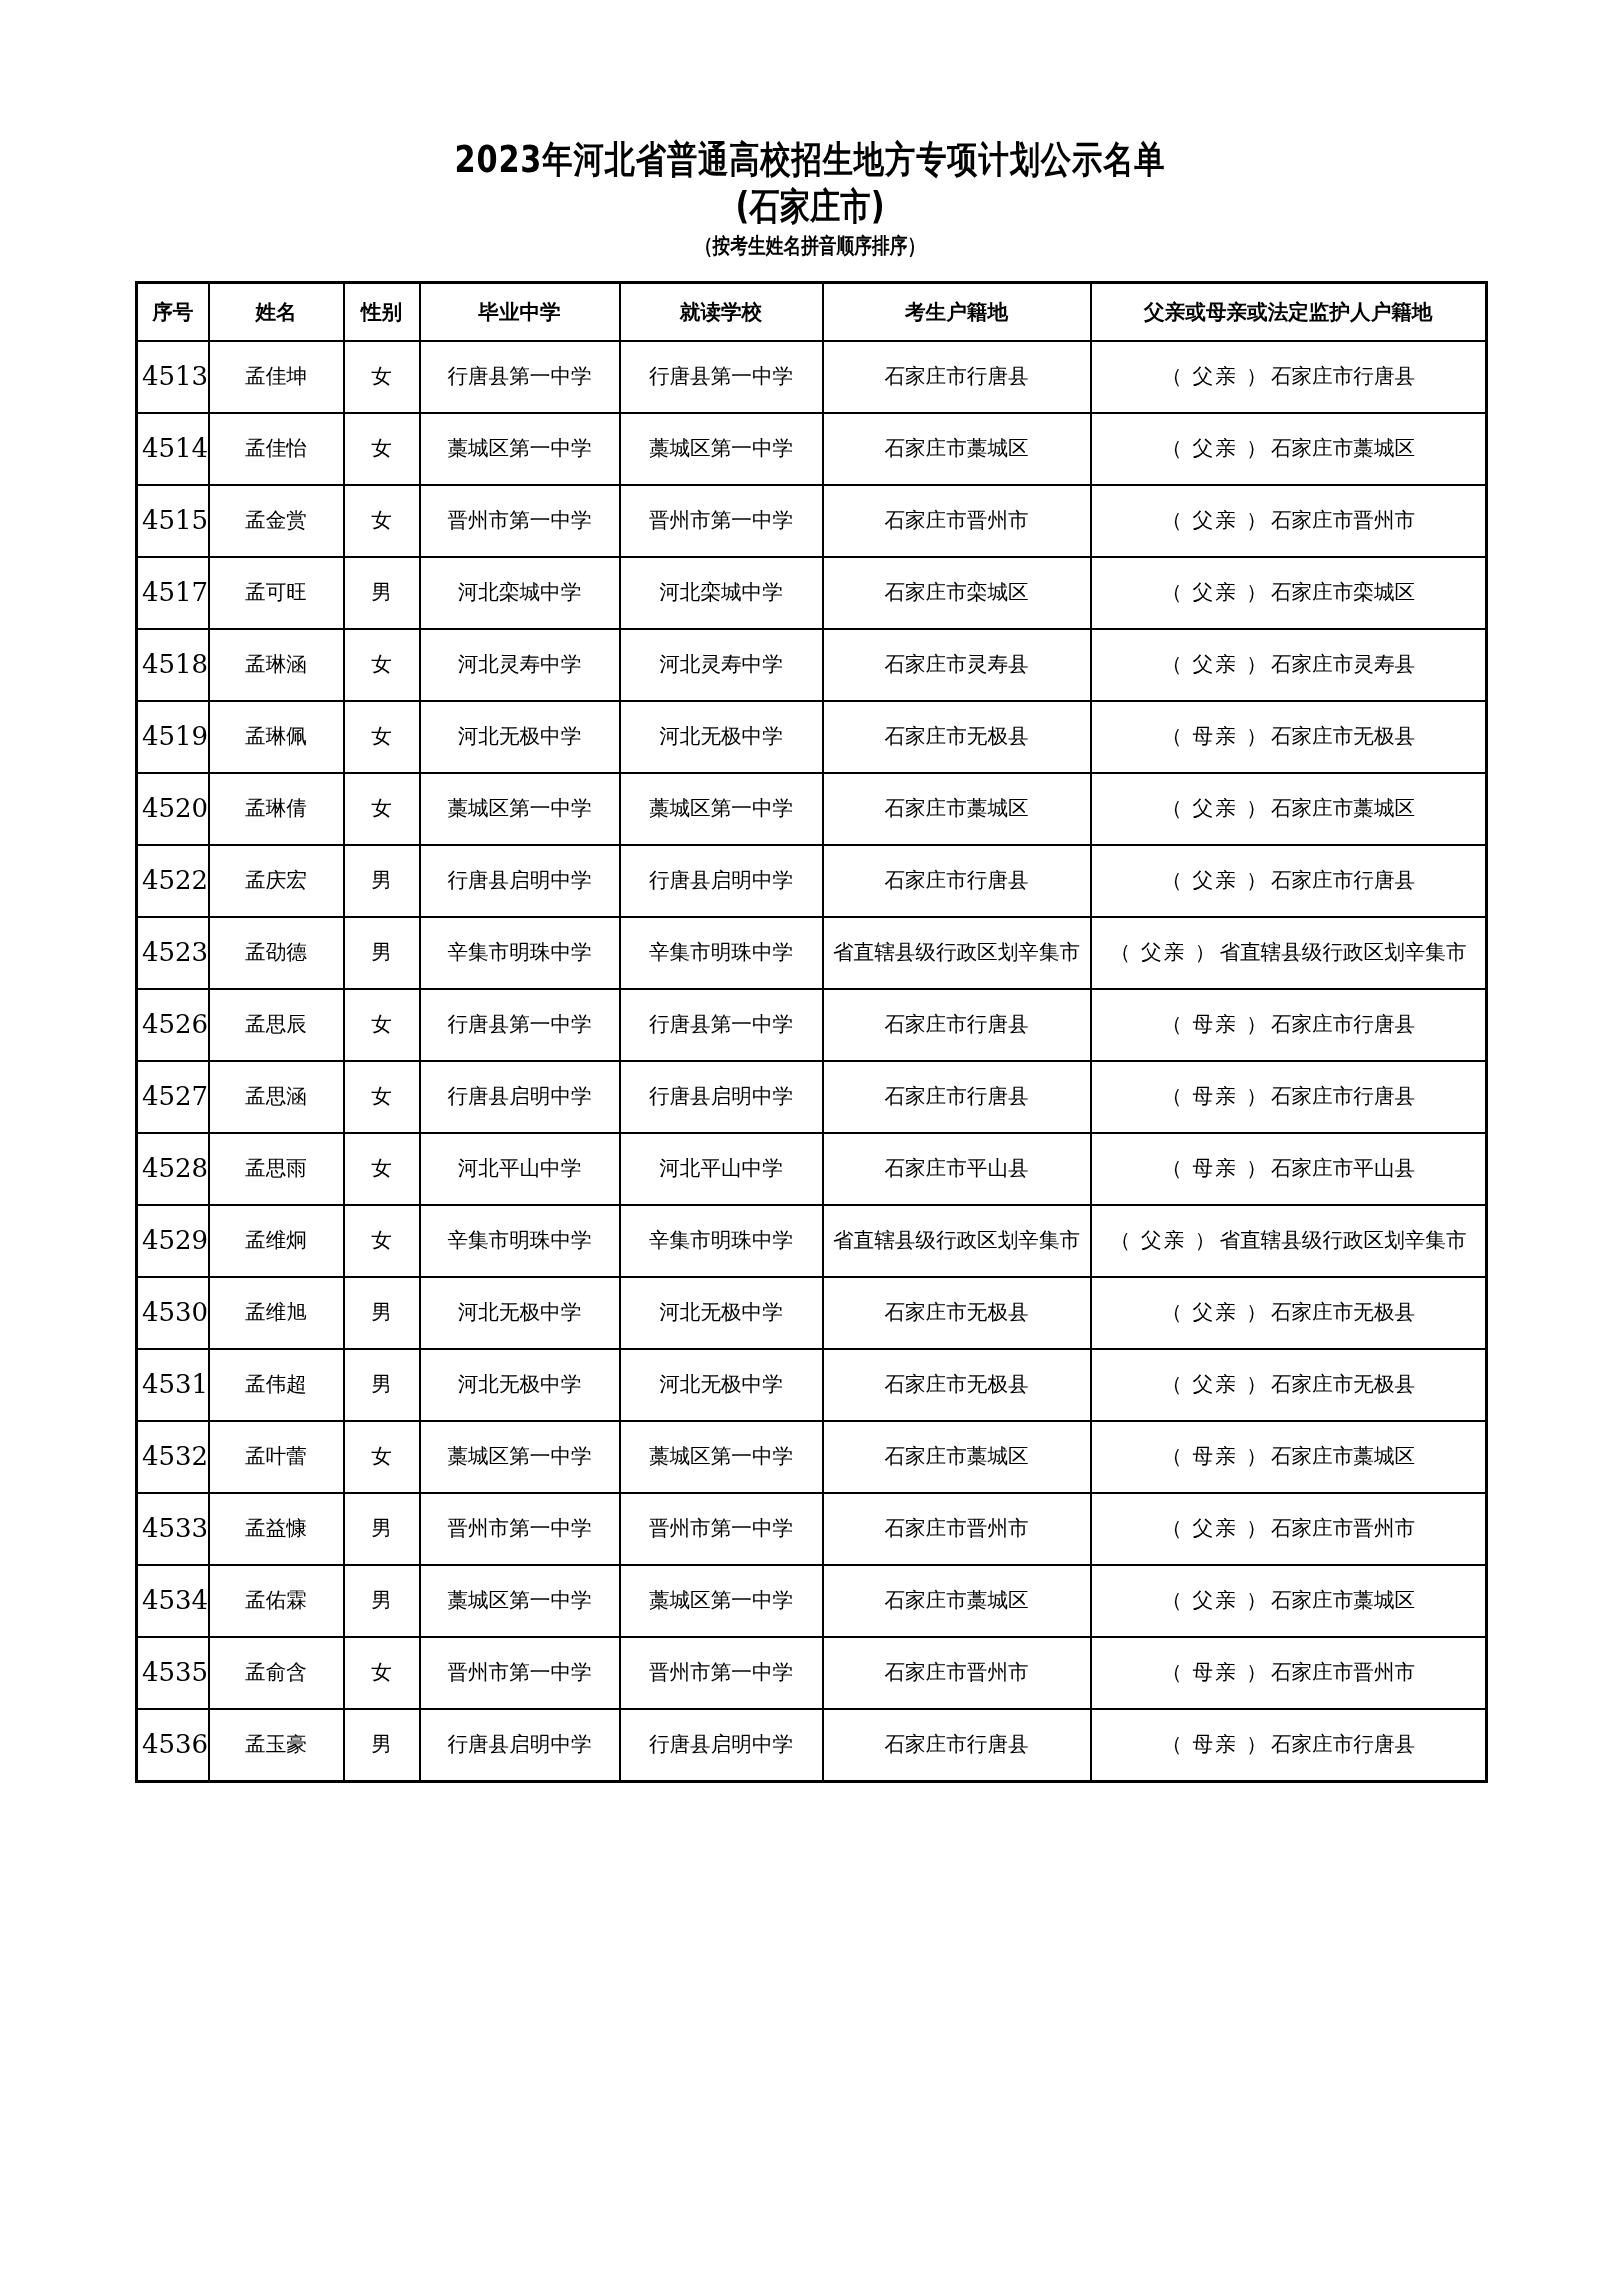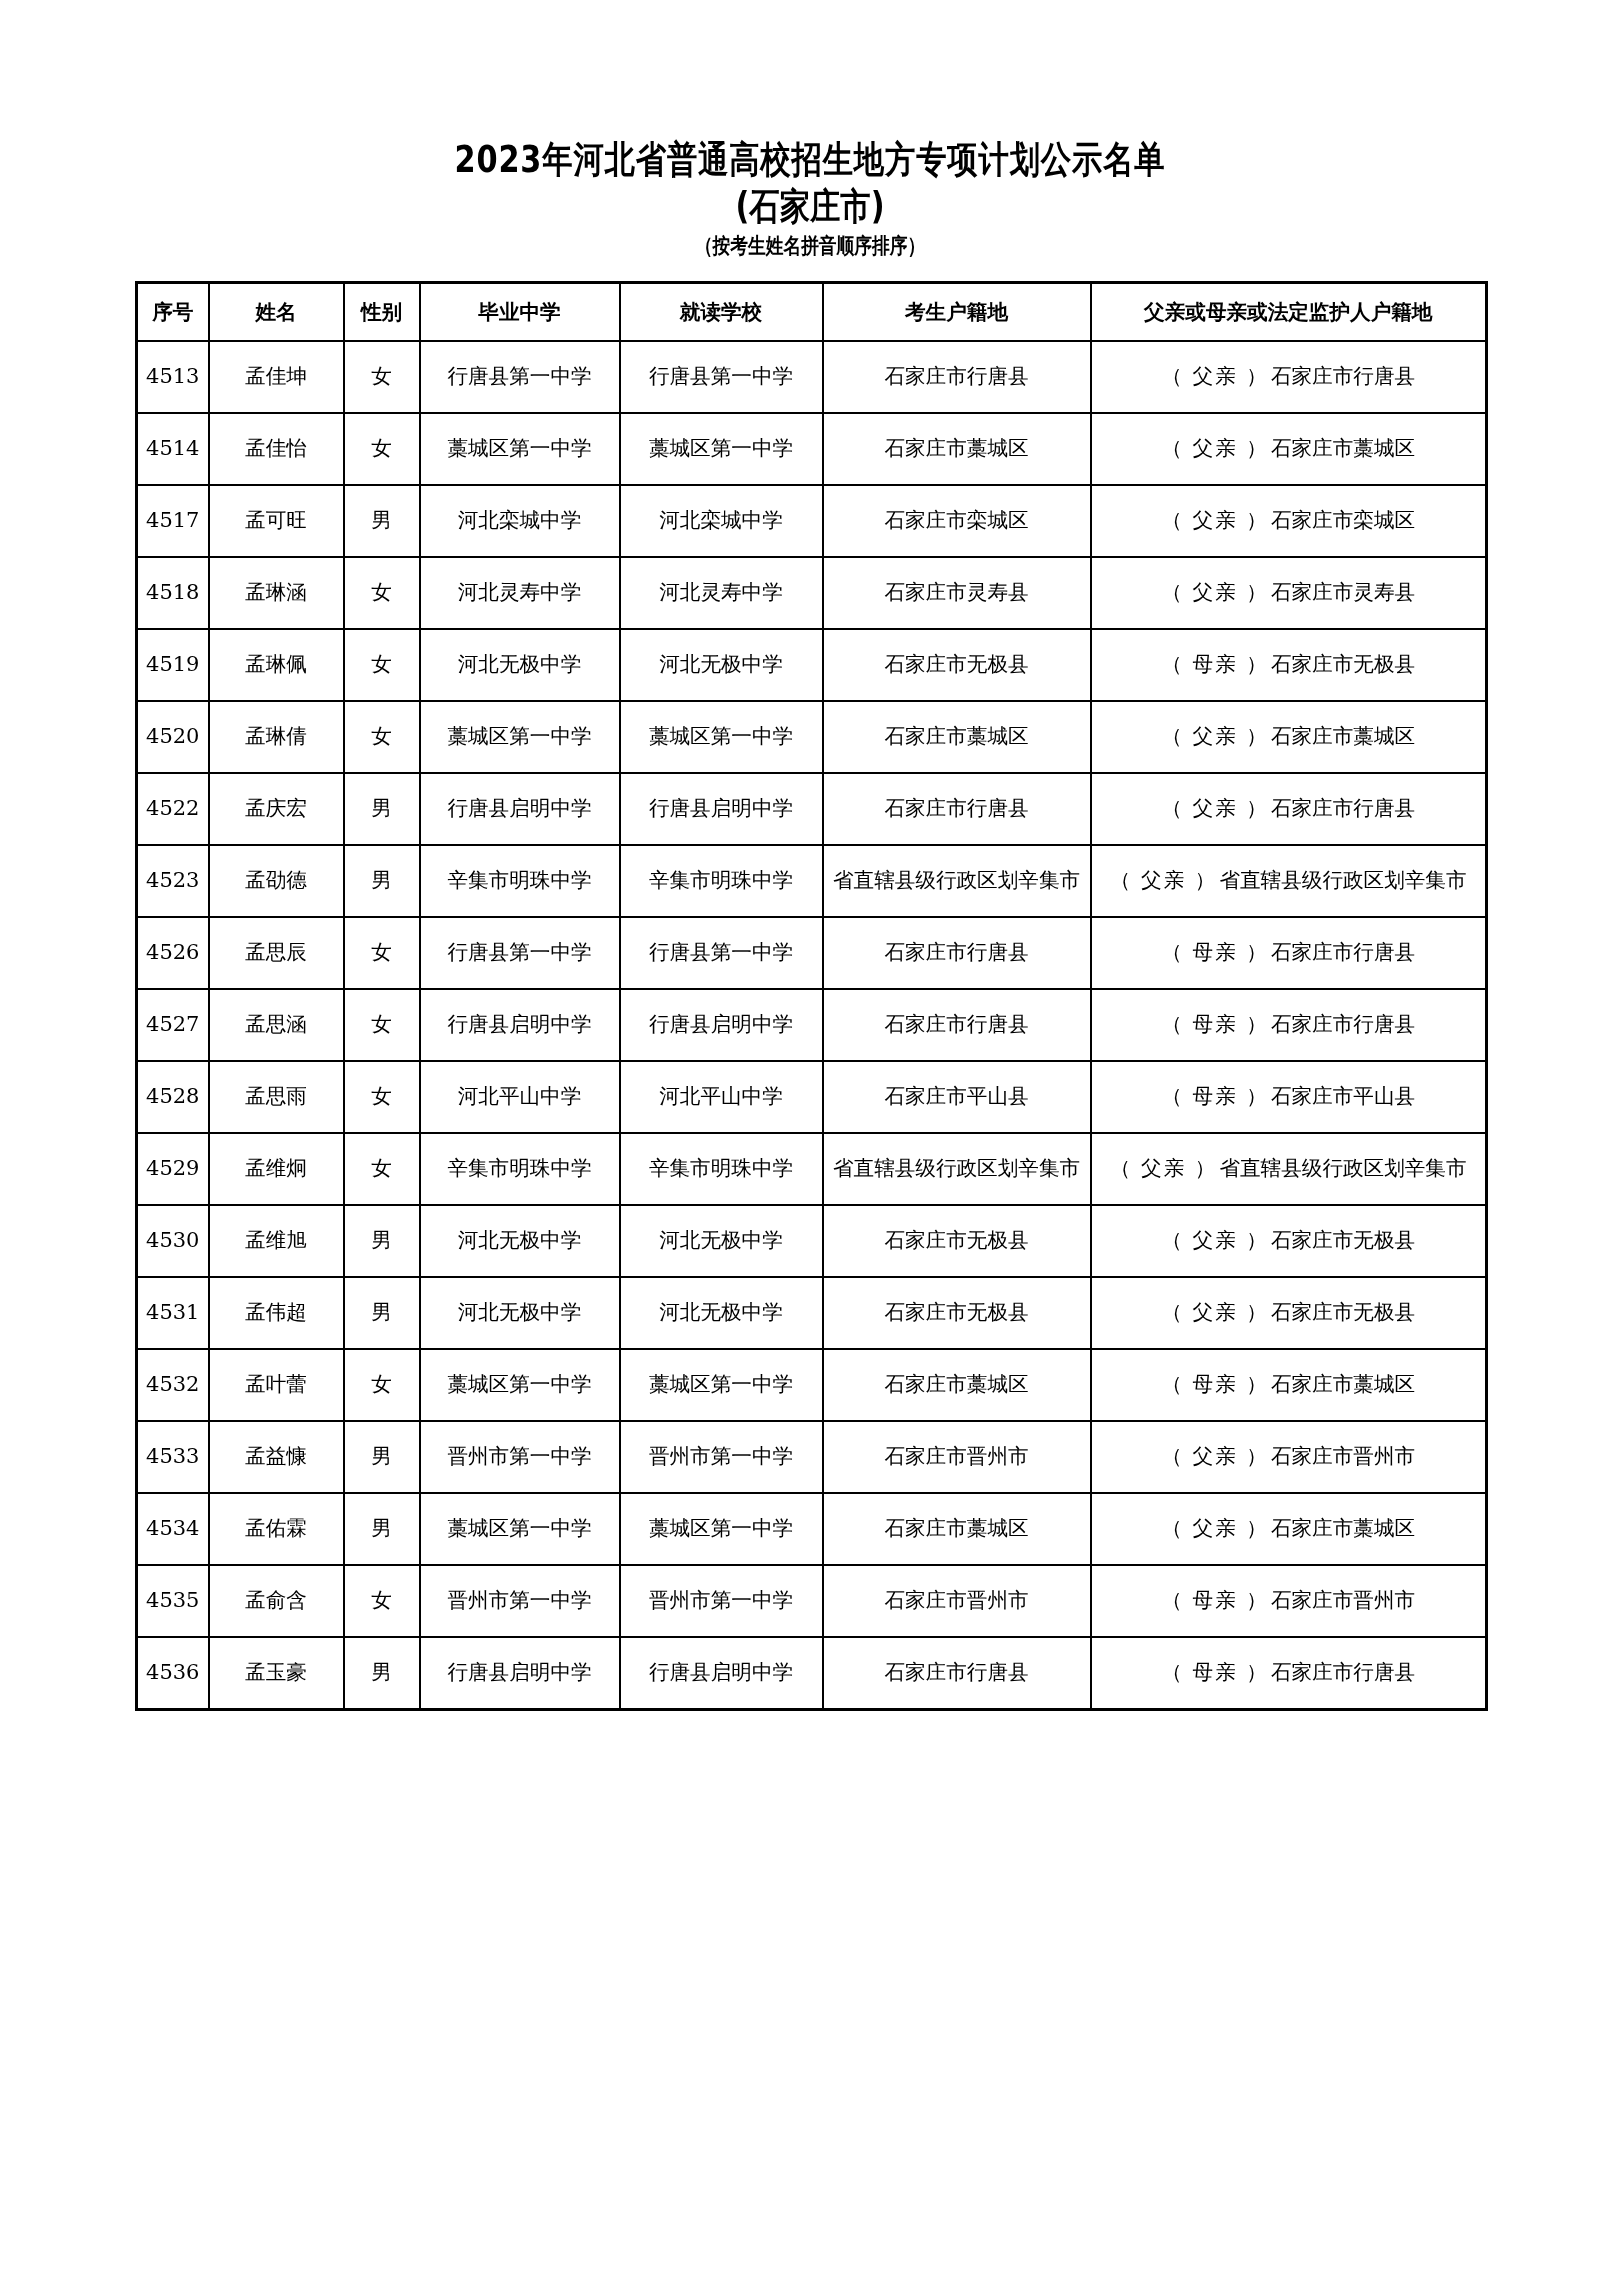--- a/index.html
+++ b/index.html
@@ -5,21 +5,21 @@
   html, body { margin:0; padding:0; background:#ffffff; }
   body { width:1620px; height:2293px; position:relative; font-family:"DejaVu Serif", "Liberation Serif", serif; color:#000; }
   .title { position:absolute; left:0; width:1620px; text-align:center; font-family:"DejaVu Sans", "Liberation Sans", sans-serif; font-weight:bold; }
   .title-main { top:135px; font-size:37px; letter-spacing:1px; transform:scaleX(0.82); transform-origin:center; }
   .title-sub { top:182px; font-size:37px; transform:scaleX(0.82); transform-origin:center; }
   .title-note { top:231px; font-size:21.6px; transform:scaleX(0.82); transform-origin:center; }
   table { position:absolute; left:135px; top:281px; border-collapse:collapse; table-layout:fixed; width:1350px; border:3.9px solid #000; }
   th, td { border:2.9px solid #000; text-align:center; vertical-align:middle; padding:0 3.9px; overflow:hidden; }
   th { height:56px; font-family:"DejaVu Sans", "Liberation Sans", sans-serif; font-weight:bold; font-size:20.6px;margin-top:30px; }
   td { height:70px; font-size:20.6px; line-height:19.6px; font-weight:normal; }
-  td.num { font-size:21px; }
+  td.num { font-size:26px; }
   .guardian-rel { letter-spacing:2px; margin-right:2px; }
 </style>
 </head>
 <body>
 
 <div class="title title-main">2023年河北省普通高校招生地方专项计划公示名单</div>
 <div class="title title-sub">(石家庄市)</div>
 <div class="title title-note">（按考生姓名拼音顺序排序）</div>
 
 <table>
@@ -56,20 +56,29 @@
       <tr>
         <td class="num">4514</td>
         <td>孟佳怡</td>
         <td>女</td>
         <td>藁城区第一中学</td>
         <td>藁城区第一中学</td>
         <td>石家庄市藁城区</td>
         <td><span class="guardian-rel">（ 父亲 ）</span><span>石家庄市藁城区</span></td>
       </tr>
       <tr>
+        <td class="num">4515</td>
+        <td>孟金赏</td>
+        <td>女</td>
+        <td>晋州市第一中学</td>
+        <td>晋州市第一中学</td>
+        <td>石家庄市晋州市</td>
+        <td><span class="guardian-rel">（ 父亲 ）</span><span>石家庄市晋州市</span></td>
+      </tr>
+      <tr>
         <td class="num">4517</td>
         <td>孟可旺</td>
         <td>男</td>
         <td>河北栾城中学</td>
         <td>河北栾城中学</td>
         <td>石家庄市栾城区</td>
         <td><span class="guardian-rel">（ 父亲 ）</span><span>石家庄市栾城区</span></td>
       </tr>
       <tr>
         <td class="num">4518</td>

